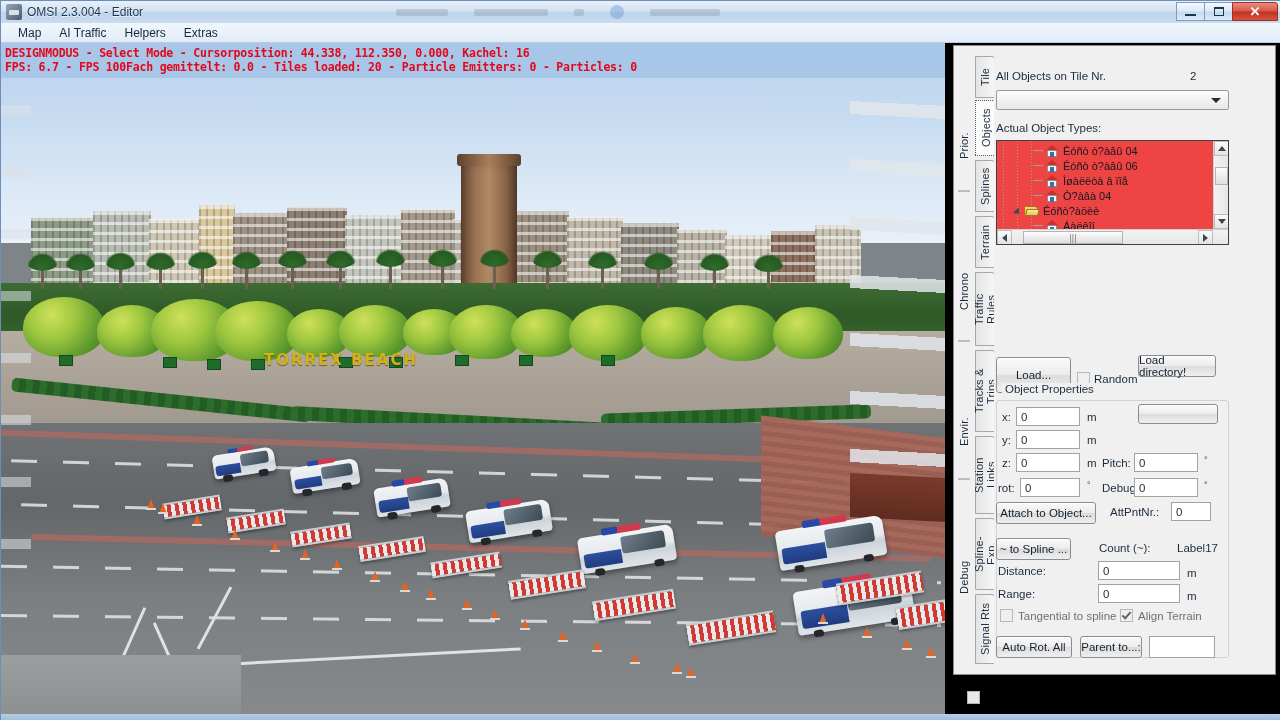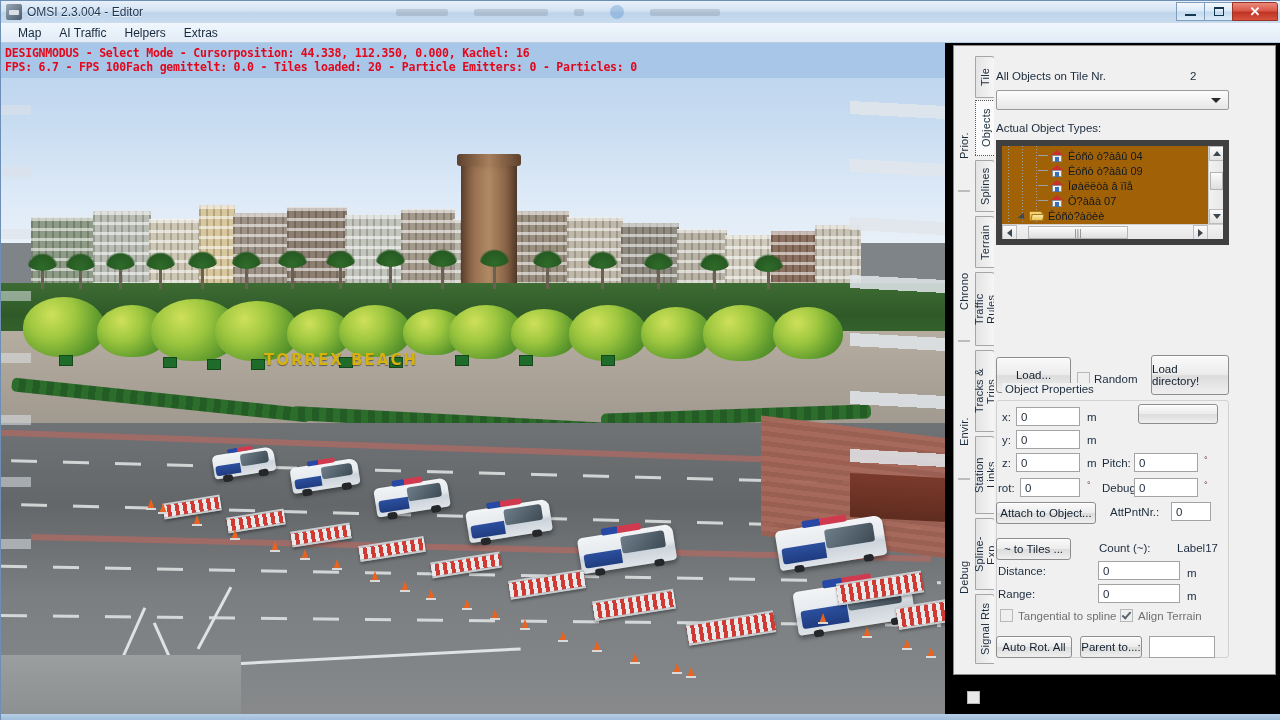--- a/index.html
+++ b/index.html
@@ -273,21 +273,21 @@
     position:absolute; background: linear-gradient(to bottom,#fdfdfd,#e6e6e6);
     border:1px solid #9a9a9a; border-radius:2px;
   }
   .combo .arrow {
     position:absolute; right:7px; top:50%; margin-top:-2px;
     width:0;height:0;border-left:5px solid transparent;border-right:5px solid transparent;
     border-top:5px solid #2a2a2a;
   }
 
   .treebox {
-    position:absolute; background:#a16207; border:6px solid #404040; overflow:hidden;
+    position:absolute; background:#ef4444; border:1px solid #404040; overflow:hidden;
   }
   .tree-rows { position:absolute; left:0; top:2px; width:214px; }
   .trow {
     height: 15px; display:flex; align-items:center; font-size: 11px; color:#101820;
     white-space: nowrap; padding-left: 2px;
   }
   .indent-guides {
     position:absolute; top:0; bottom:0; width:1px;
     background: repeating-linear-gradient(to bottom, #9aa0a6 0 1px, rgba(0,0,0,0) 1px 3px);
   }
@@ -684,41 +684,41 @@
               <span class="label-txt">Êóñò ò?àâû 04</span>
             </div>
 
             <div class="trow">
               <span class="dash"></span>
               <span class="house-icon">
                   <span class="roof"></span>
                   <span class="body"></span>
                   <span class="door"></span>
                 </span>
-              <span class="label-txt">Êóñò ò?àâû 09</span>
+              <span class="label-txt">Êóñò ò?àâû 06</span>
             </div>
 
             <div class="trow">
               <span class="dash"></span>
               <span class="house-icon">
                   <span class="roof"></span>
                   <span class="body"></span>
                   <span class="door"></span>
                 </span>
               <span class="label-txt">Îøàëëòà â ïîå</span>
             </div>
 
             <div class="trow">
               <span class="dash"></span>
               <span class="house-icon">
                   <span class="roof"></span>
                   <span class="body"></span>
                   <span class="door"></span>
                 </span>
-              <span class="label-txt">Ò?àâà 07</span>
+              <span class="label-txt">Ò?àâà 04</span>
             </div>
 
             <div class="trow" style="margin-left:-20px;">
               <span class="expander"></span>
               <span class="folder-icon">
                   <span class="back"></span>
                   <span class="front"></span>
                 </span>
               <span class="label-txt">Êóñò?àöèè</span>
             </div>
@@ -764,21 +764,21 @@
             </div>
             <div class="sb-btn" style="right:15px;top:0;">
                 <span class="tri right"></span>
               </div>
           </div>
         </div>
 
         <div class="btn" style="left:2px; top:305px; width:75px; height:36px;">Load...</div>
         <div class="cbx dim" style="left:83px; top:320px;"></div>
         <span class="lbl" style="left:100px; top:321px;">Random</span>
-        <div class="btn" style="left:157px; top:303px; width:78px; height:40px;">Load directory!</div>
+        <div class="btn" style="left:144px; top:303px; width:78px; height:22px;">Load directory!</div>
 
         <div class="groupbox" style="left:2px; top:348px; width:233px; height:258px;"></div>
         <span class="group-title" style="left:8px; top:331px;">Object Properties</span>
 
         <span class="lbl" style="left:8px; top:359px;">x:</span>
         <div class="field" style="left:22px; top:355px; width:64px; height:19px;">0</div>
         <span class="unit" style="left:93px; top:359px;">m</span>
 
         <span class="lbl" style="left:8px; top:382px;">y:</span>
         <div class="field" style="left:22px; top:378px; width:64px; height:19px;">0</div>
@@ -799,21 +799,21 @@
         <span class="lbl" style="left:108px; top:430px;">Debug:</span>
         <div class="field" style="left:140px; top:426px; width:64px; height:19px;">0</div>
         <span class="deg" style="left:210px; top:428px;">°</span>
 
         <div class="btn blank" style="left:144px; top:352px; width:80px; height:20px;"></div>
 
         <div class="btn" style="left:2px; top:450px; width:100px; height:22px;">Attach to Object...</div>
         <span class="lbl" style="left:116px; top:454px;">AttPntNr.:</span>
         <div class="field" style="left:177px; top:450px; width:40px; height:19px;">0</div>
 
-        <div class="btn" style="left:2px; top:486px; width:75px; height:22px;">~ to Tiles ...</div>
+        <div class="btn" style="left:2px; top:486px; width:75px; height:22px;">~ to Spline ...</div>
         <span class="lbl" style="left:105px; top:490px;">Count (~):</span>
         <span class="val" style="left:183px; top:490px;">Label17</span>
 
         <span class="lbl" style="left:4px; top:513px;">Distance:</span>
         <div class="field" style="left:104px; top:509px; width:82px; height:19px;">0</div>
         <span class="unit" style="left:193px; top:515px;">m</span>
 
         <span class="lbl" style="left:4px; top:536px;">Range:</span>
         <div class="field" style="left:104px; top:532px; width:82px; height:19px;">0</div>
         <span class="unit" style="left:193px; top:538px;">m</span>

